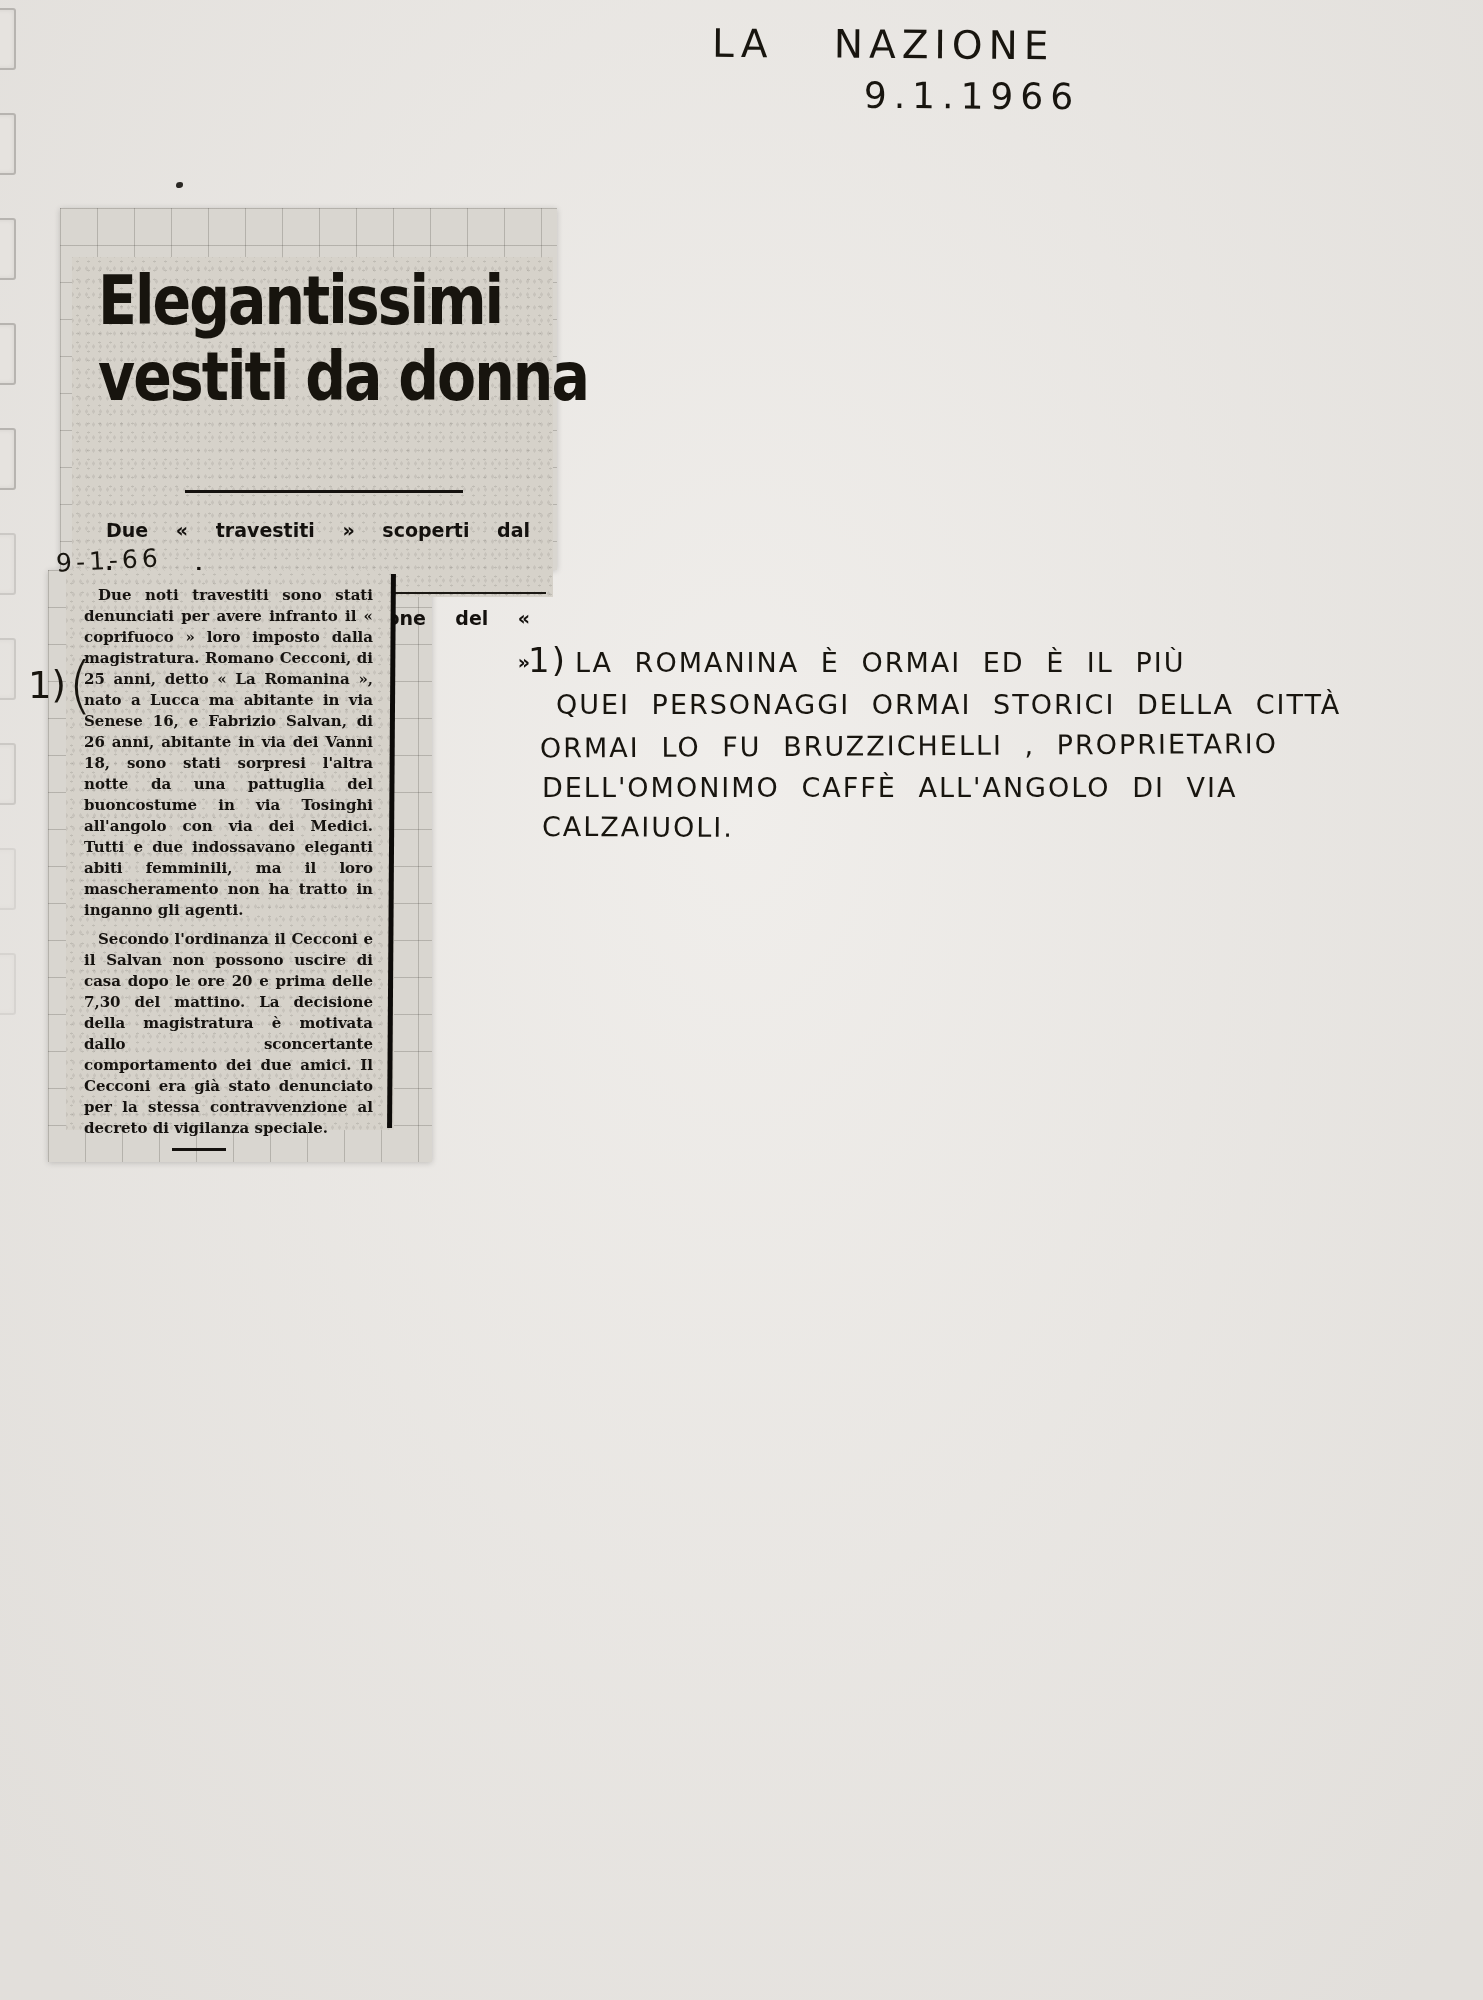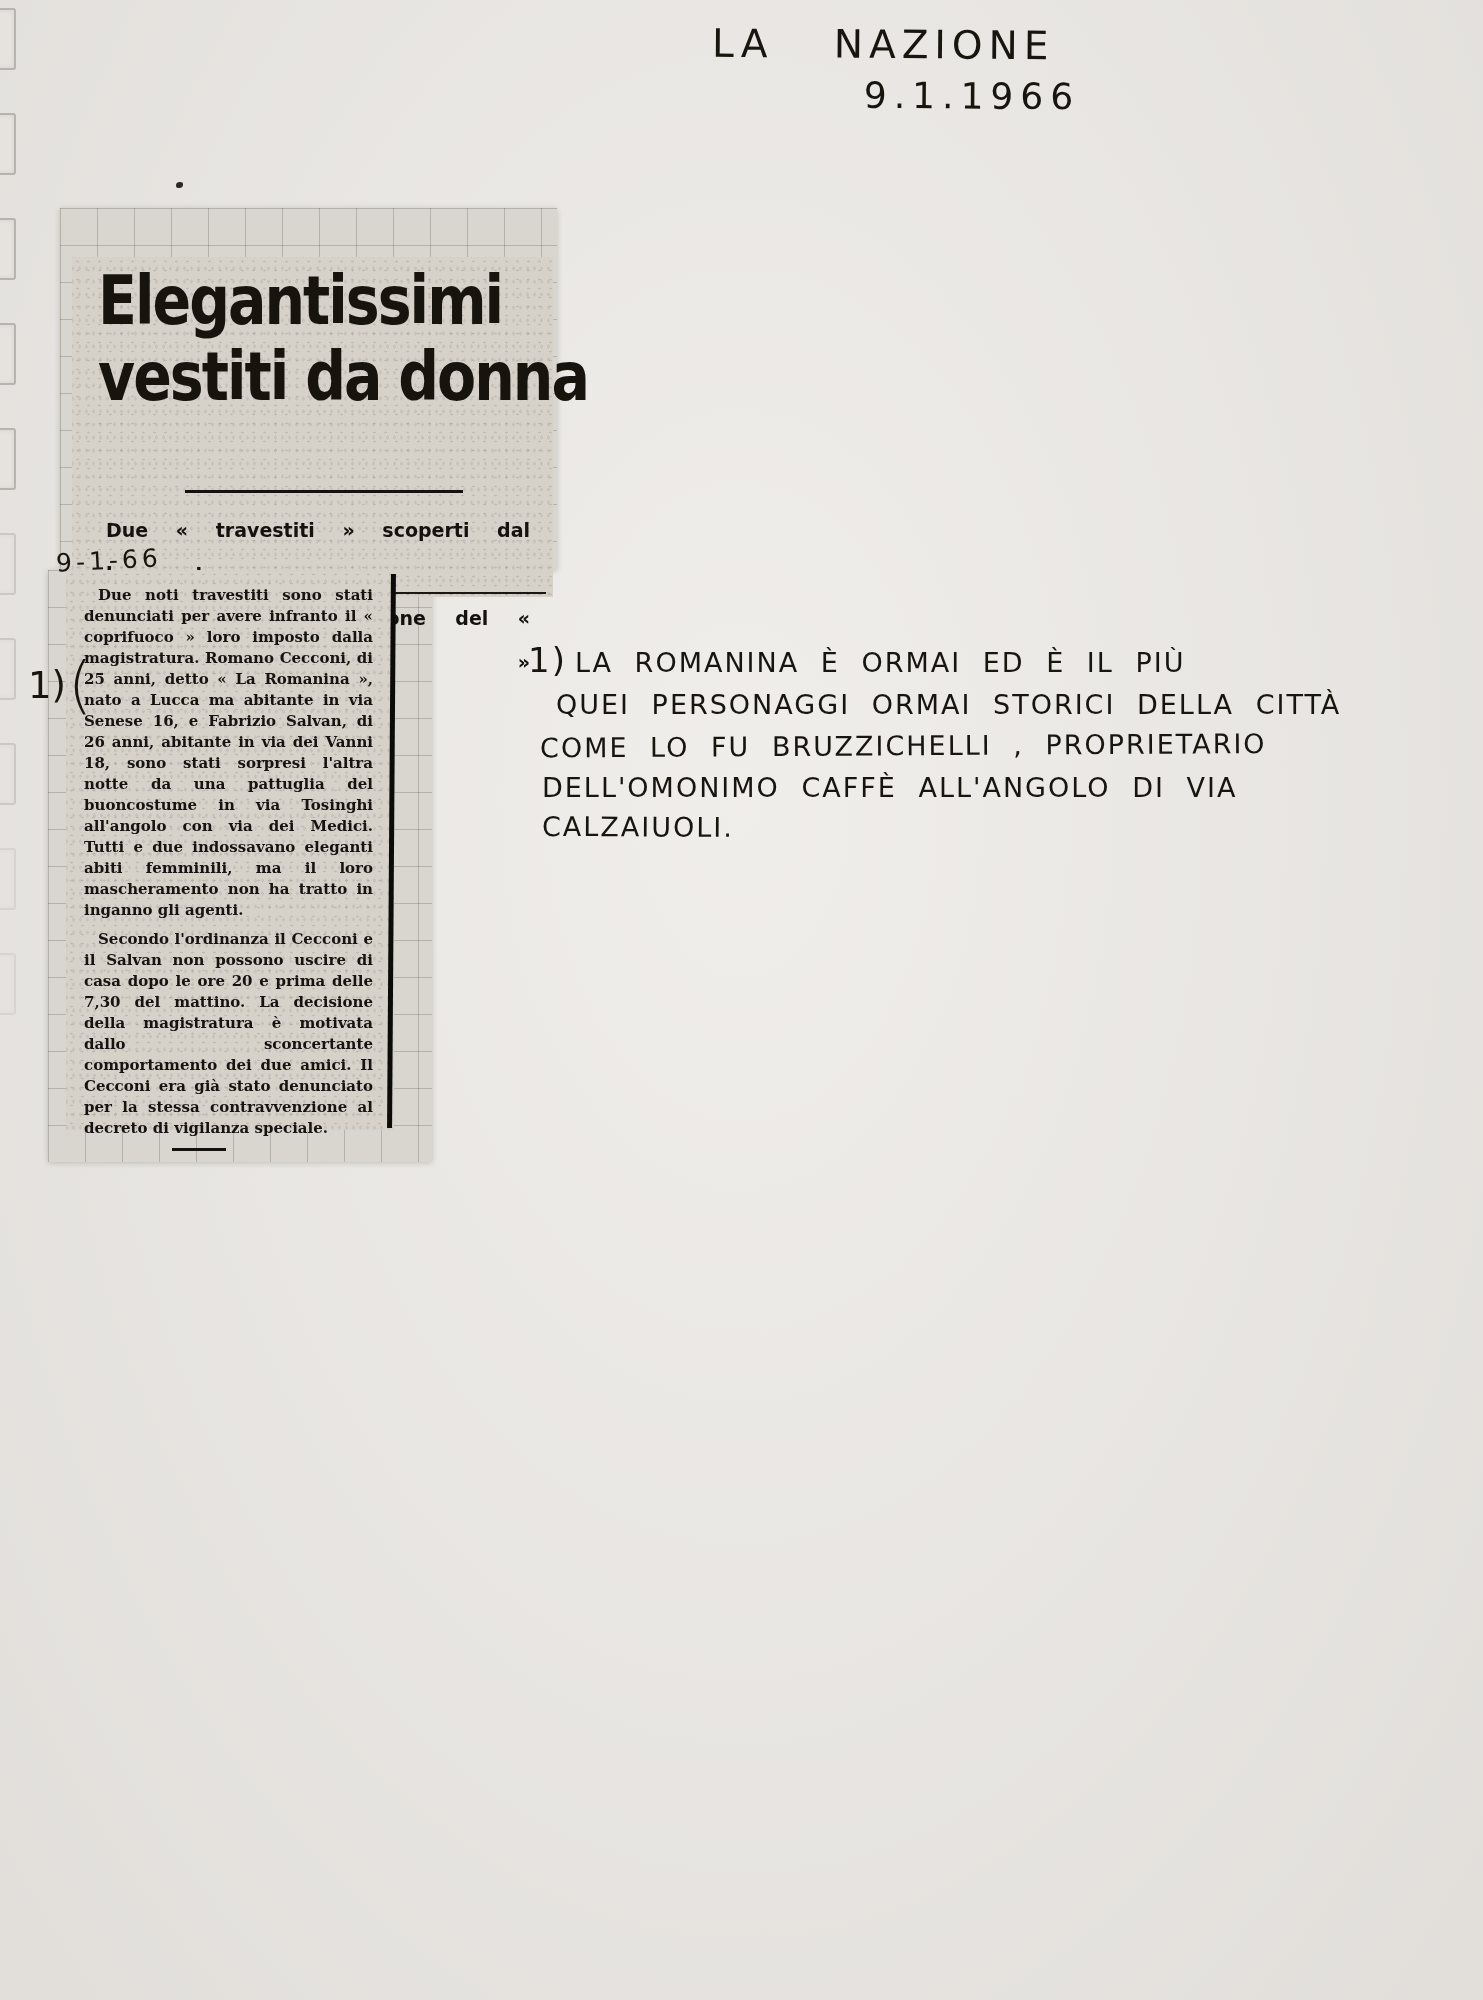--- a/index.html
+++ b/index.html
@@ -138,18 +138,18 @@
 
   <div class="col-rule"></div>
 
   <div class="margin-mark hand">
     <span class="mm-num">1)</span><span class="mm-paren">(</span>
   </div>
 
   <div class="annotation hand">
     <div class="a-line"><span class="a-num">1)</span><span>LA ROMANINA È ORMAI ED È IL PIÙ</span></div>
     <div class="a-line">QUEI PERSONAGGI ORMAI STORICI DELLA CITTÀ</div>
-    <div class="a-line">COME LO FU BRUZZICHELLI , PROPRIETARIO</div>
+    <div class="a-line">ORMAI LO FU BRUZZICHELLI , PROPRIETARIO</div>
     <div class="a-line">DELL'OMONIMO CAFFÈ ALL'ANGOLO DI VIA</div>
     <div class="a-line">CALZAIUOLI.</div>
   </div>
 
 </div>
 
 </body></html>

